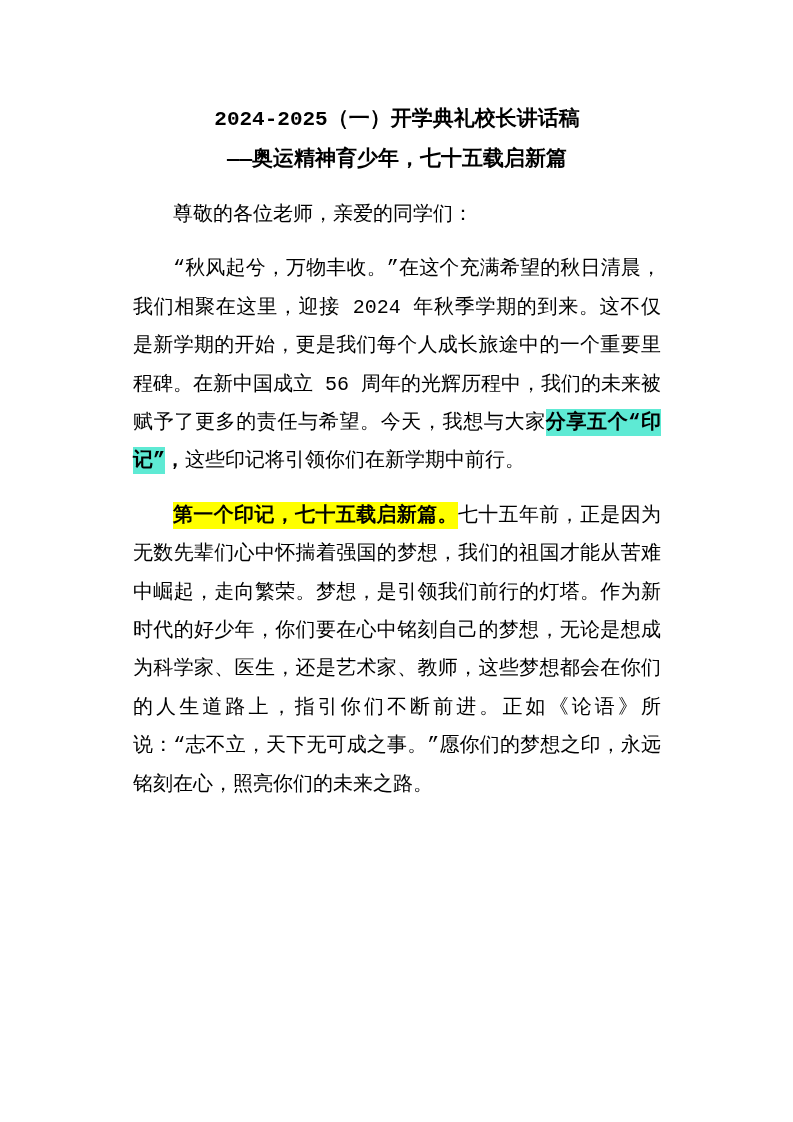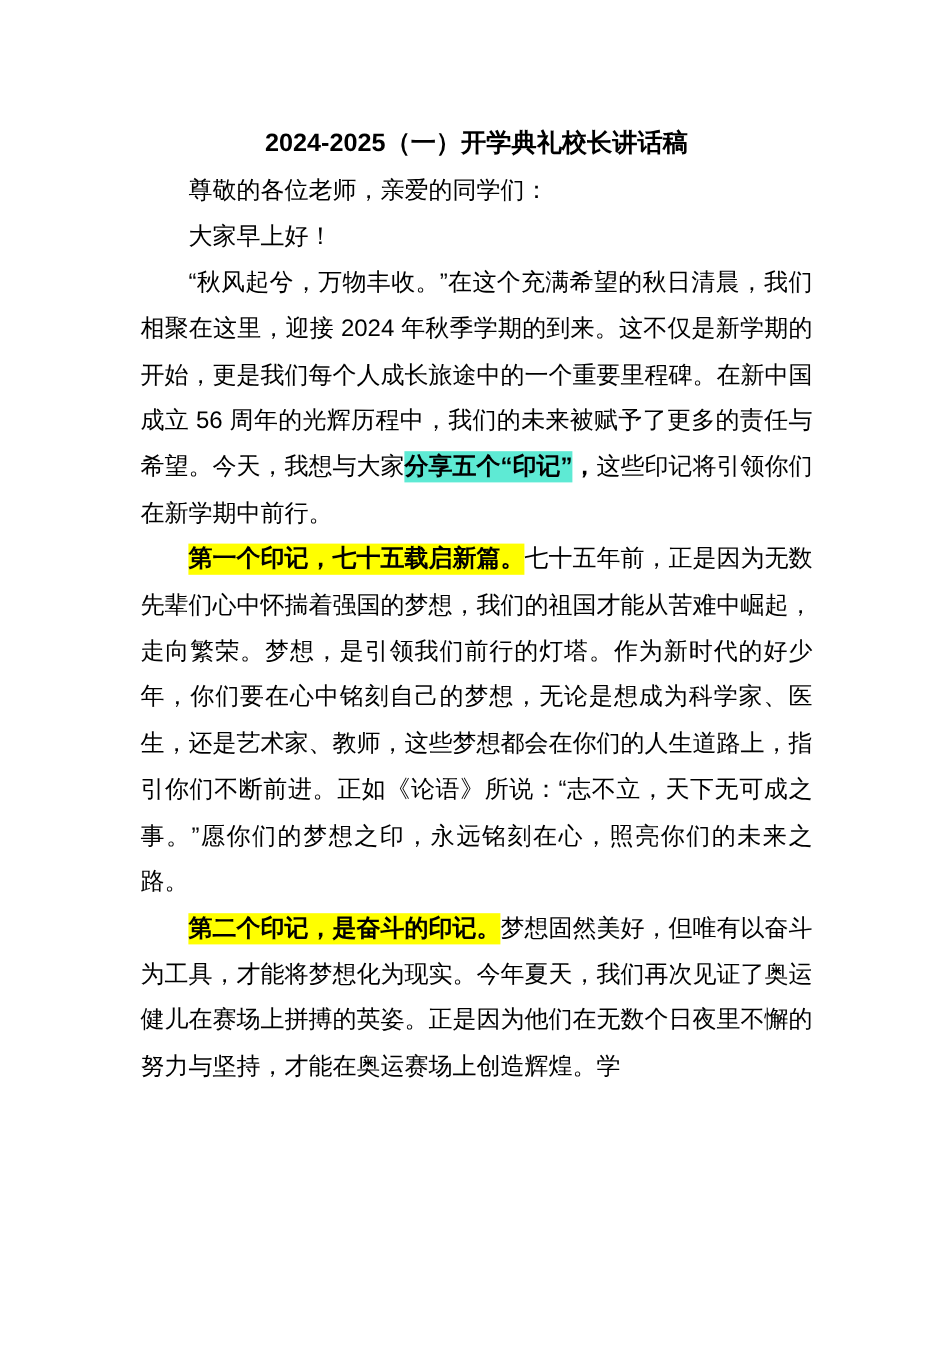--- a/index.html
+++ b/index.html
@@ -12,52 +12,51 @@
     background: #ffffff;
     overflow: hidden;
   }
   .page {
     box-sizing: border-box;
     width: 793px;
     height: 814px;
     padding: 100px 116px 0 117px;
     background: #ffffff;
     color: #000000;
-    font-family: Liberation Sans, sans-serif;
+    font-family: Liberation Mono, monospace;
   }
   .doc-title,
   .doc-subtitle {
     margin: 0;
     text-align: center;
     font-size: 21px;
     font-weight: bold;
     line-height: 40px;
     white-space: nowrap;
   }
   .doc-subtitle {
     margin-bottom: 10px;
   }
   .doc-body .para {
-    margin: 0;
+    margin: 16px;
     font-size: 20px;
     line-height: 38.4px;
     text-align: justify;
     text-align-last: left;
     text-indent: 2em;
     word-break: break-all;
   }
   .doc-body .para span.hl {
     padding: 2px 0;
   }
 </style>
 </head>
 <body style="background: rgb(255, 255, 255);">
 
 <div class="page" style="color: rgb(0, 0, 0);">
   <h1 class="doc-title">2024-2025（一）开学典礼校长讲话稿</h1>
+  <h2 class="doc-subtitle">——奥运精神育少年，七十五载启新篇</h2>
   <div class="doc-body">
       <p class="para"><span>尊敬的各位老师，亲爱的同学们：</span></p>
-      <p class="para"><span>大家早上好！</span></p>
       <p class="para"><span>“秋风起兮，万物丰收。”在这个充满希望的秋日清晨，我们相聚在这里，迎接 2024 年秋季学期的到来。这不仅是新学期的开始，更是我们每个人成长旅途中的一个重要里程碑。在新中国成立 56 周年的光辉历程中，我们的未来被赋予了更多的责任与希望。今天，我想与大家</span><span class="hl" style="font-weight: bold; background-color: #5eead4;">分享五个“印记”</span><span style="font-weight: bold;">，</span><span>这些印记将引领你们在新学期中前行。</span></p>
       <p class="para"><span class="hl" style="font-weight: bold; background-color: rgb(255, 255, 0);">第一个印记，七十五载启新篇。</span><span>七十五年前，正是因为无数先辈们心中怀揣着强国的梦想，我们的祖国才能从苦难中崛起，走向繁荣。梦想，是引领我们前行的灯塔。作为新时代的好少年，你们要在心中铭刻自己的梦想，无论是想成为科学家、医生，还是艺术家、教师，这些梦想都会在你们的人生道路上，指引你们不断前进。正如《论语》所说：“志不立，天下无可成之事。”愿你们的梦想之印，永远铭刻在心，照亮你们的未来之路。</span></p>
-      <p class="para"><span class="hl" style="font-weight: bold; background-color: rgb(255, 255, 0);">第二个印记，是奋斗的印记。</span><span>梦想固然美好，但唯有以奋斗为工具，才能将梦想化为现实。今年夏天，我们再次见证了奥运健儿在赛场上拼搏的英姿。正是因为他们在无数个日夜里不懈的努力与坚持，才能在奥运赛场上创造辉煌。学</span></p>
     </div>
 </div>
 
 </body></html>

